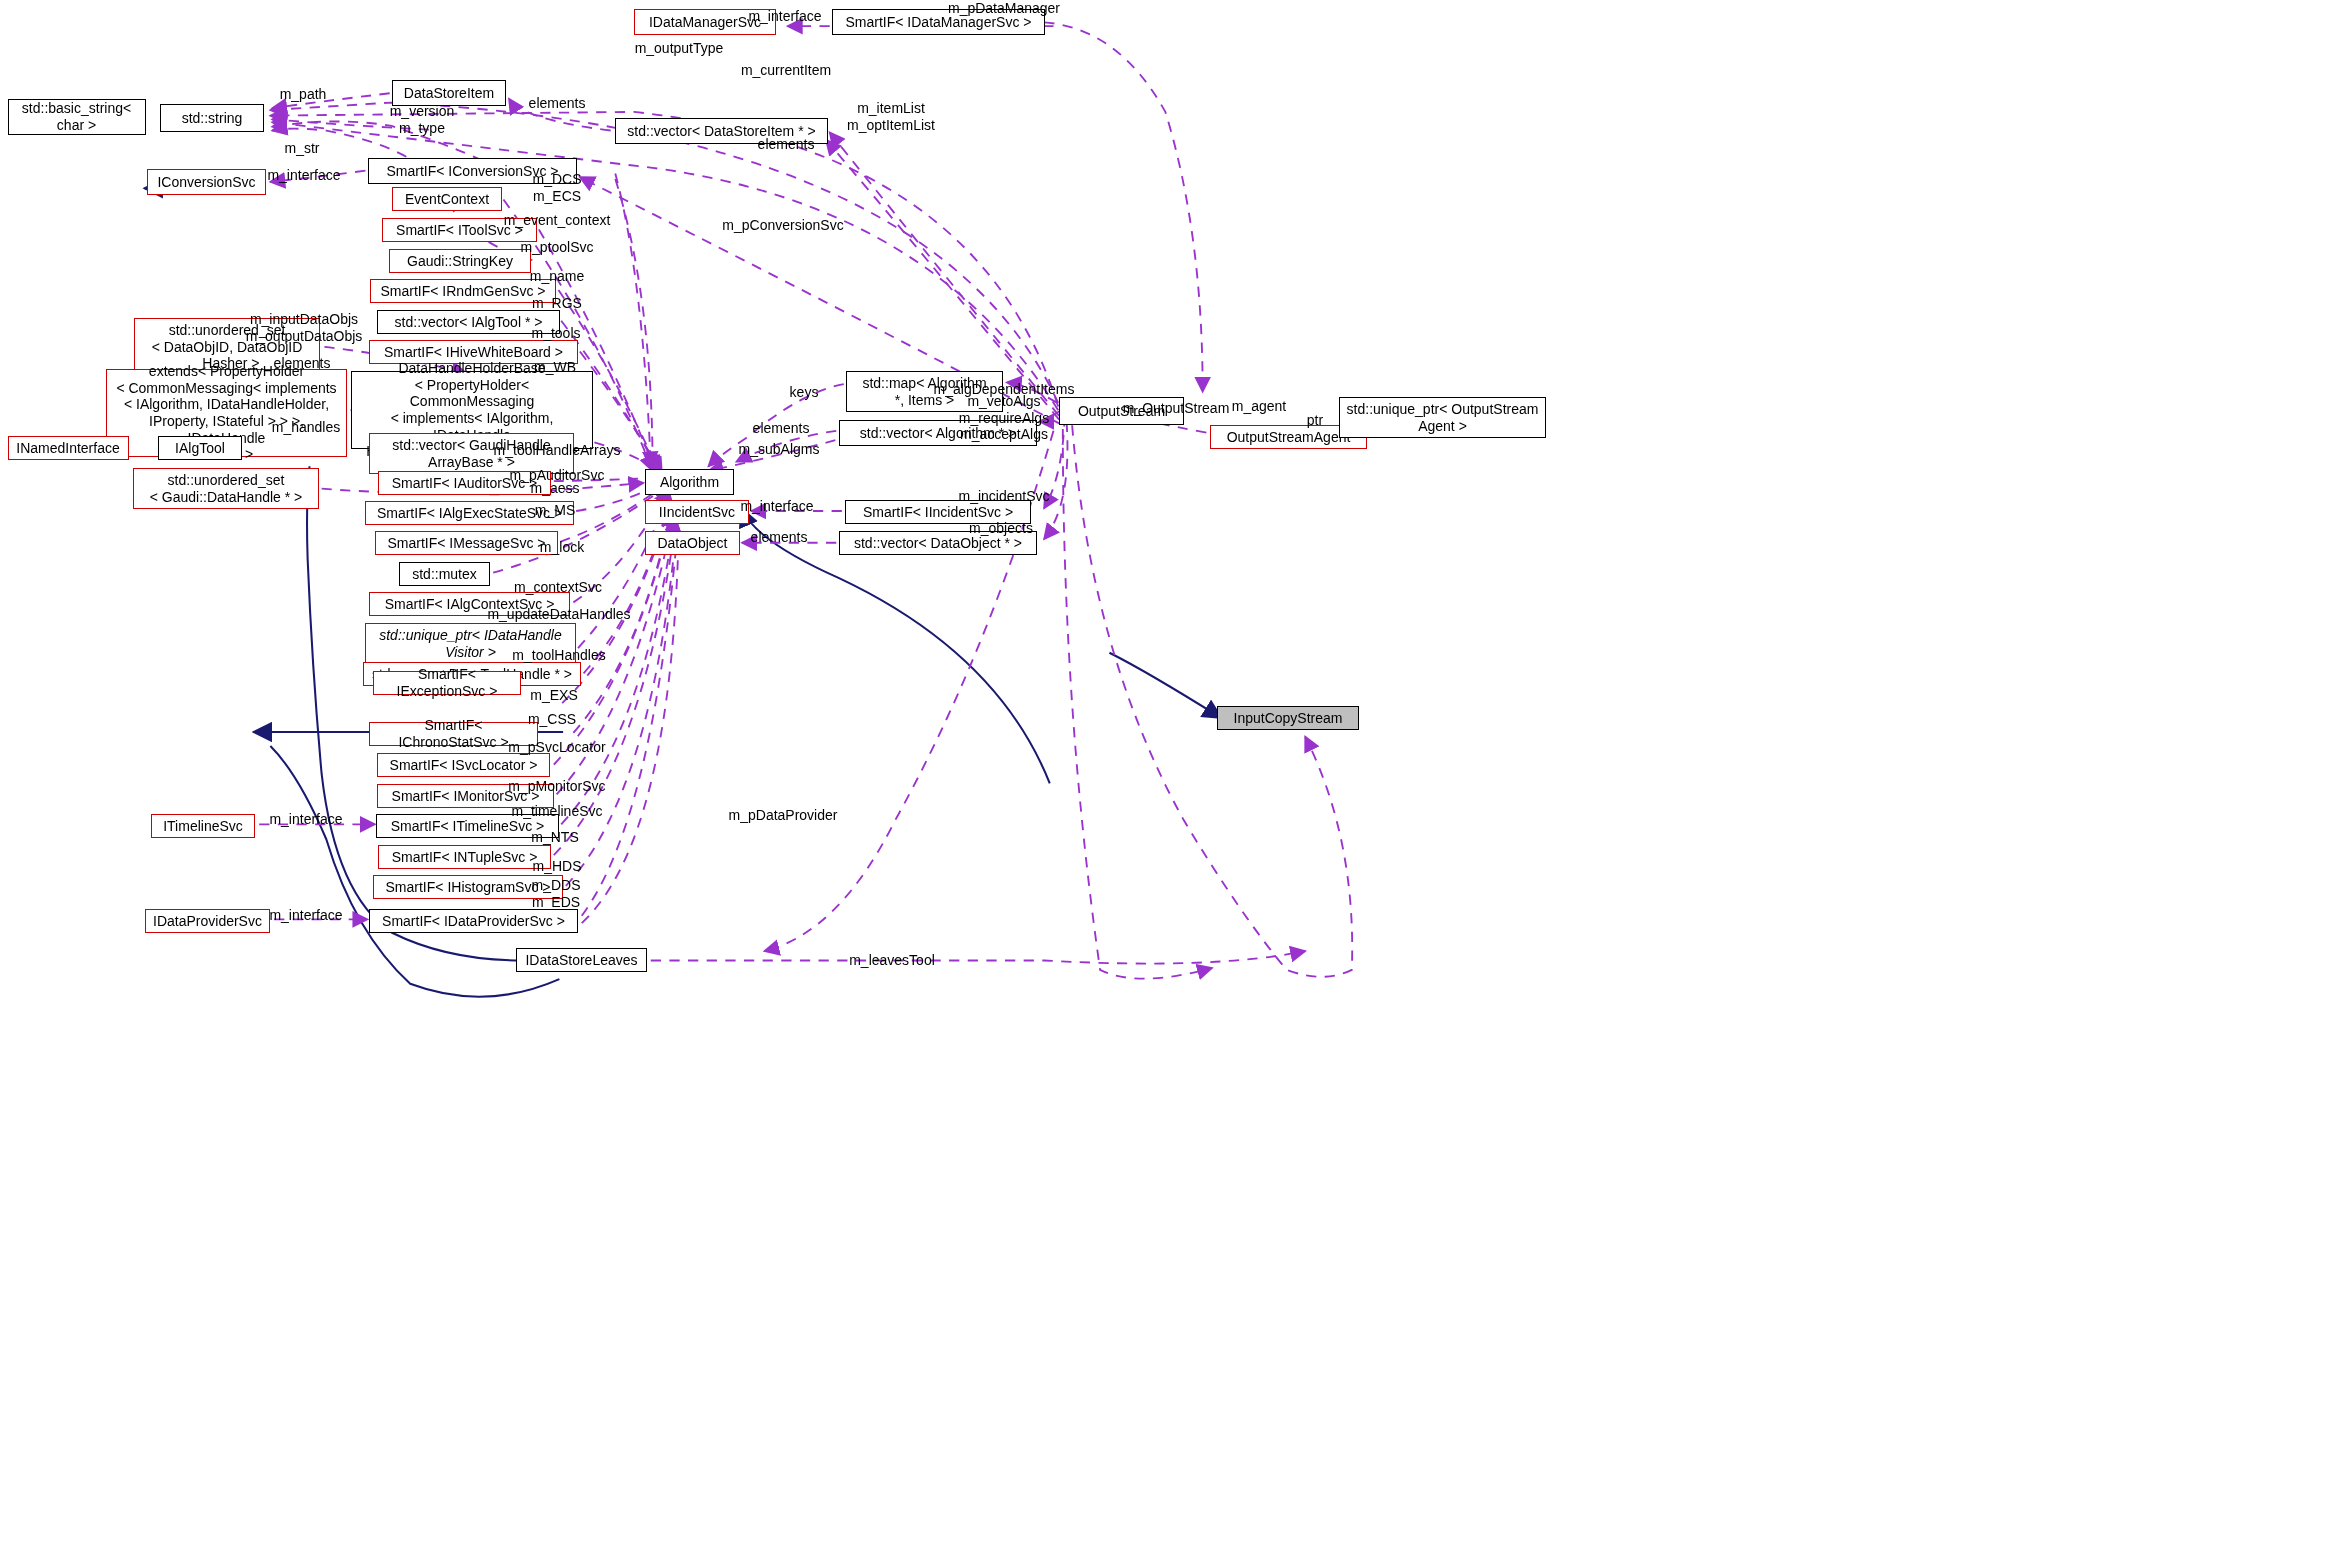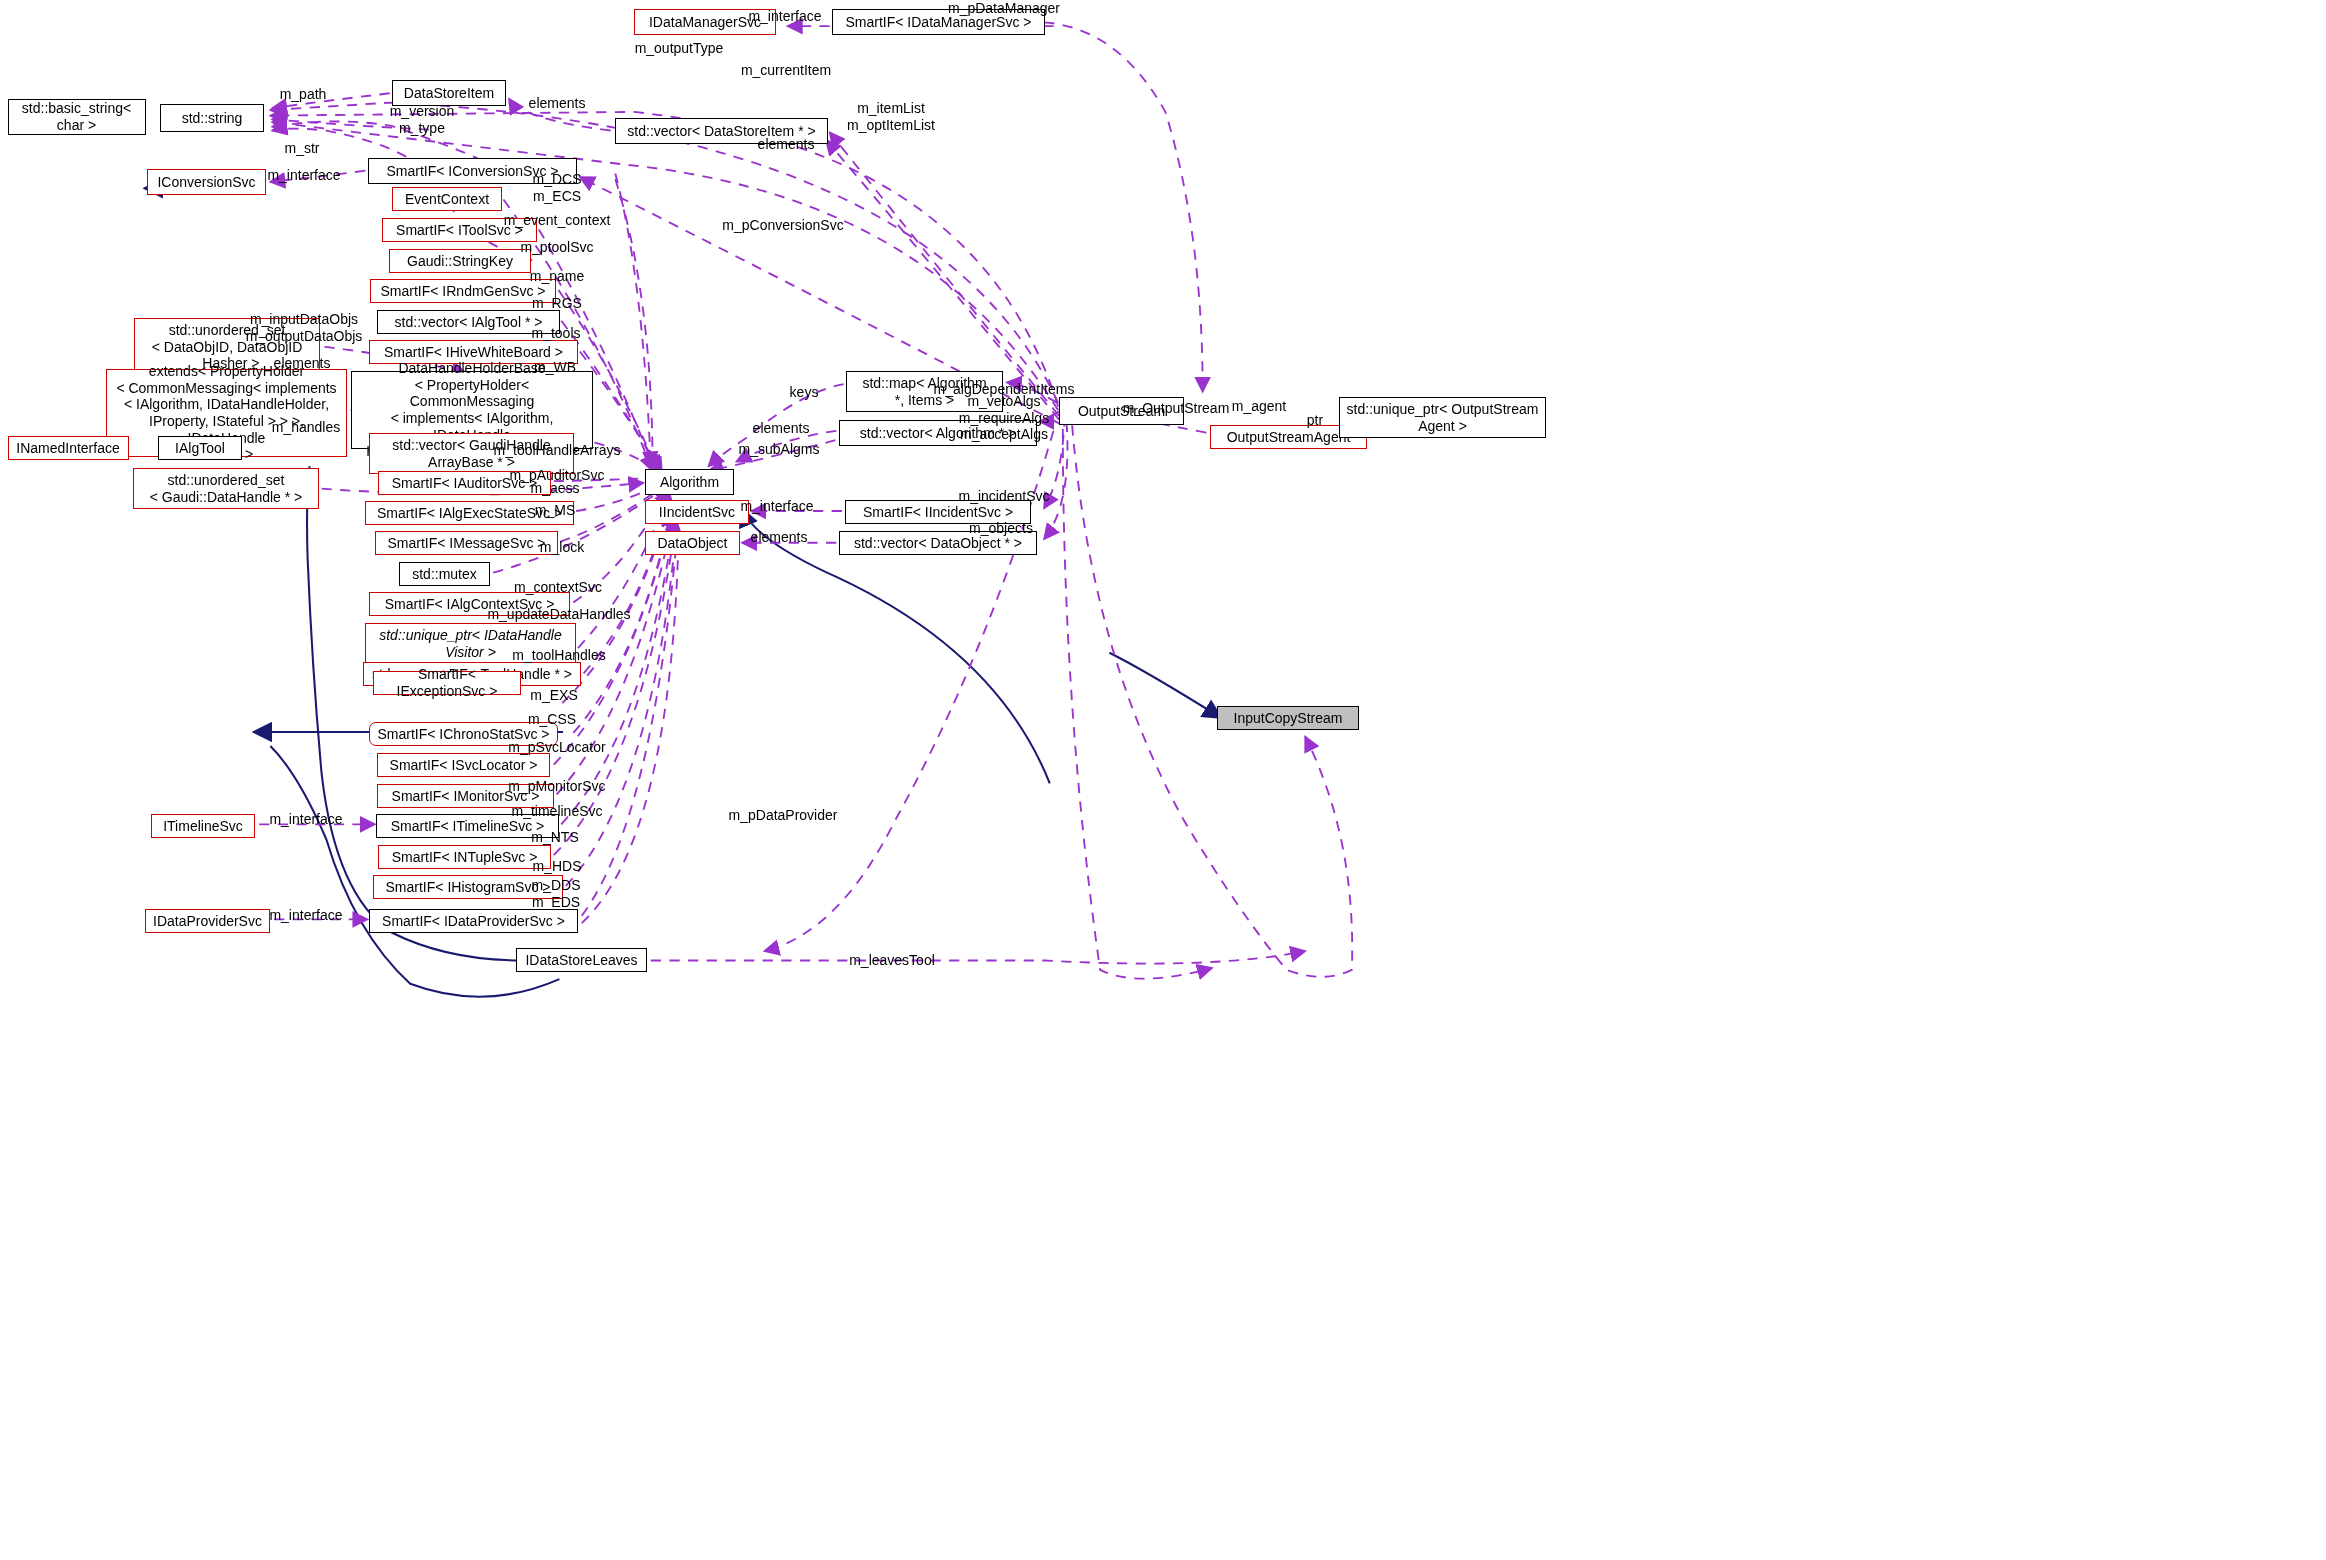--- a/index.html
+++ b/index.html
@@ -168,21 +168,21 @@
 ArrayBase * &gt;</div>
       <div class="node red" style="left: 378px; top: 471px; width: 173px; height: 24px;">SmartIF&lt; IAuditorSvc &gt;</div>
       <div class="node red" style="left: 365px; top: 501px; width: 209px; height: 24px;">SmartIF&lt; IAlgExecStateSvc &gt;</div>
       <div class="node red" style="left: 375px; top: 531px; width: 183px; height: 24px;">SmartIF&lt; IMessageSvc &gt;</div>
       <div class="node" style="left: 399px; top: 562px; width: 91px; height: 24px;">std::mutex</div>
       <div class="node red" style="left: 369px; top: 592px; width: 201px; height: 24px;">SmartIF&lt; IAlgContextSvc &gt;</div>
       <div class="node red" style="left: 365px; top: 623px; width: 211px; height: 41px; font-style: italic;">std::unique_ptr&lt; IDataHandle
 Visitor &gt;</div>
       <div class="node red" style="left: 363px; top: 662px; width: 218px; height: 24px;">std::vector&lt; BaseToolHandle * &gt;</div>
       <div class="node red" style="left: 373px; top: 671px; width: 148px; height: 24px;">SmartIF&lt; IExceptionSvc &gt;</div>
-      <div class="node red" style="left: 369px; top: 722px; width: 189px; height: 24px; border-radius: 7px;">SmartIF&lt; IChronoStatSvc &gt;</div>
+      <div class="node red" style="left: 369px; top: 722px; width: 169px; height: 24px;">SmartIF&lt; IChronoStatSvc &gt;</div>
       <div class="node red" style="left: 377px; top: 753px; width: 173px; height: 24px;">SmartIF&lt; ISvcLocator &gt;</div>
       <div class="node red" style="left: 377px; top: 784px; width: 177px; height: 24px;">SmartIF&lt; IMonitorSvc &gt;</div>
       <div class="node red" style="left: 151px; top: 814px; width: 104px; height: 24px;">ITimelineSvc</div>
       <div class="node" style="left: 376px; top: 814px; width: 183px; height: 24px;">SmartIF&lt; ITimelineSvc &gt;</div>
       <div class="node red" style="left: 378px; top: 845px; width: 173px; height: 24px;">SmartIF&lt; INTupleSvc &gt;</div>
       <div class="node red" style="left: 373px; top: 875px; width: 190px; height: 24px;">SmartIF&lt; IHistogramSvc &gt;</div>
       <div class="node red" style="left: 145px; top: 909px; width: 125px; height: 24px;">IDataProviderSvc</div>
       <div class="node" style="left: 369px; top: 909px; width: 209px; height: 24px;">SmartIF&lt; IDataProviderSvc &gt;</div>
       <div class="node" style="left: 645px; top: 469px; width: 89px; height: 26px;">Algorithm</div>
       <div class="node red" style="left: 645px; top: 500px; width: 104px; height: 24px;">IIncidentSvc</div>

